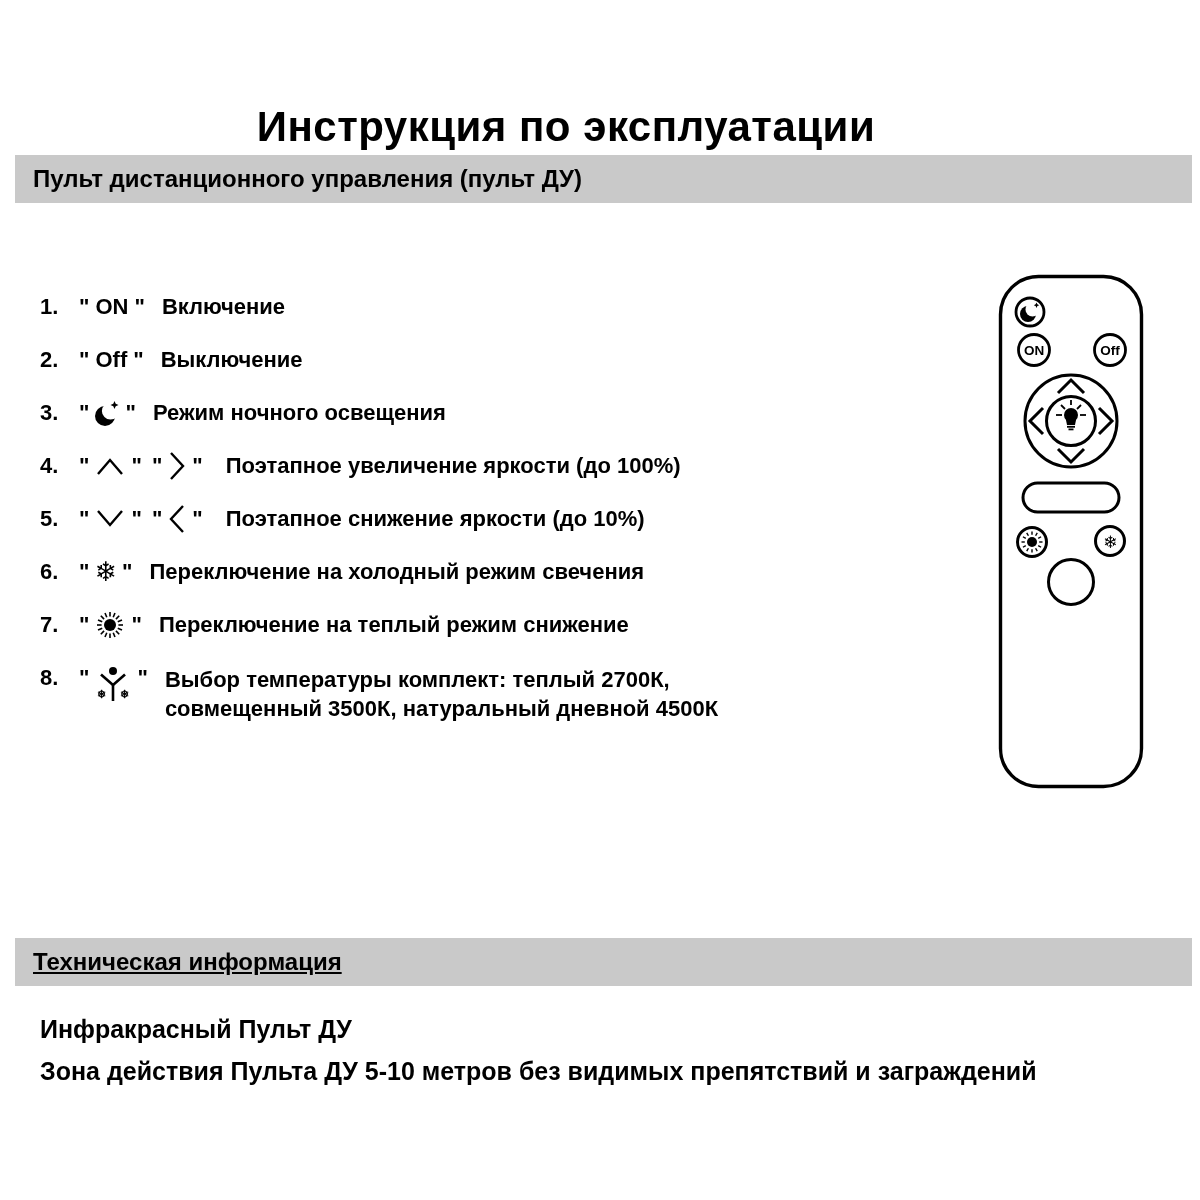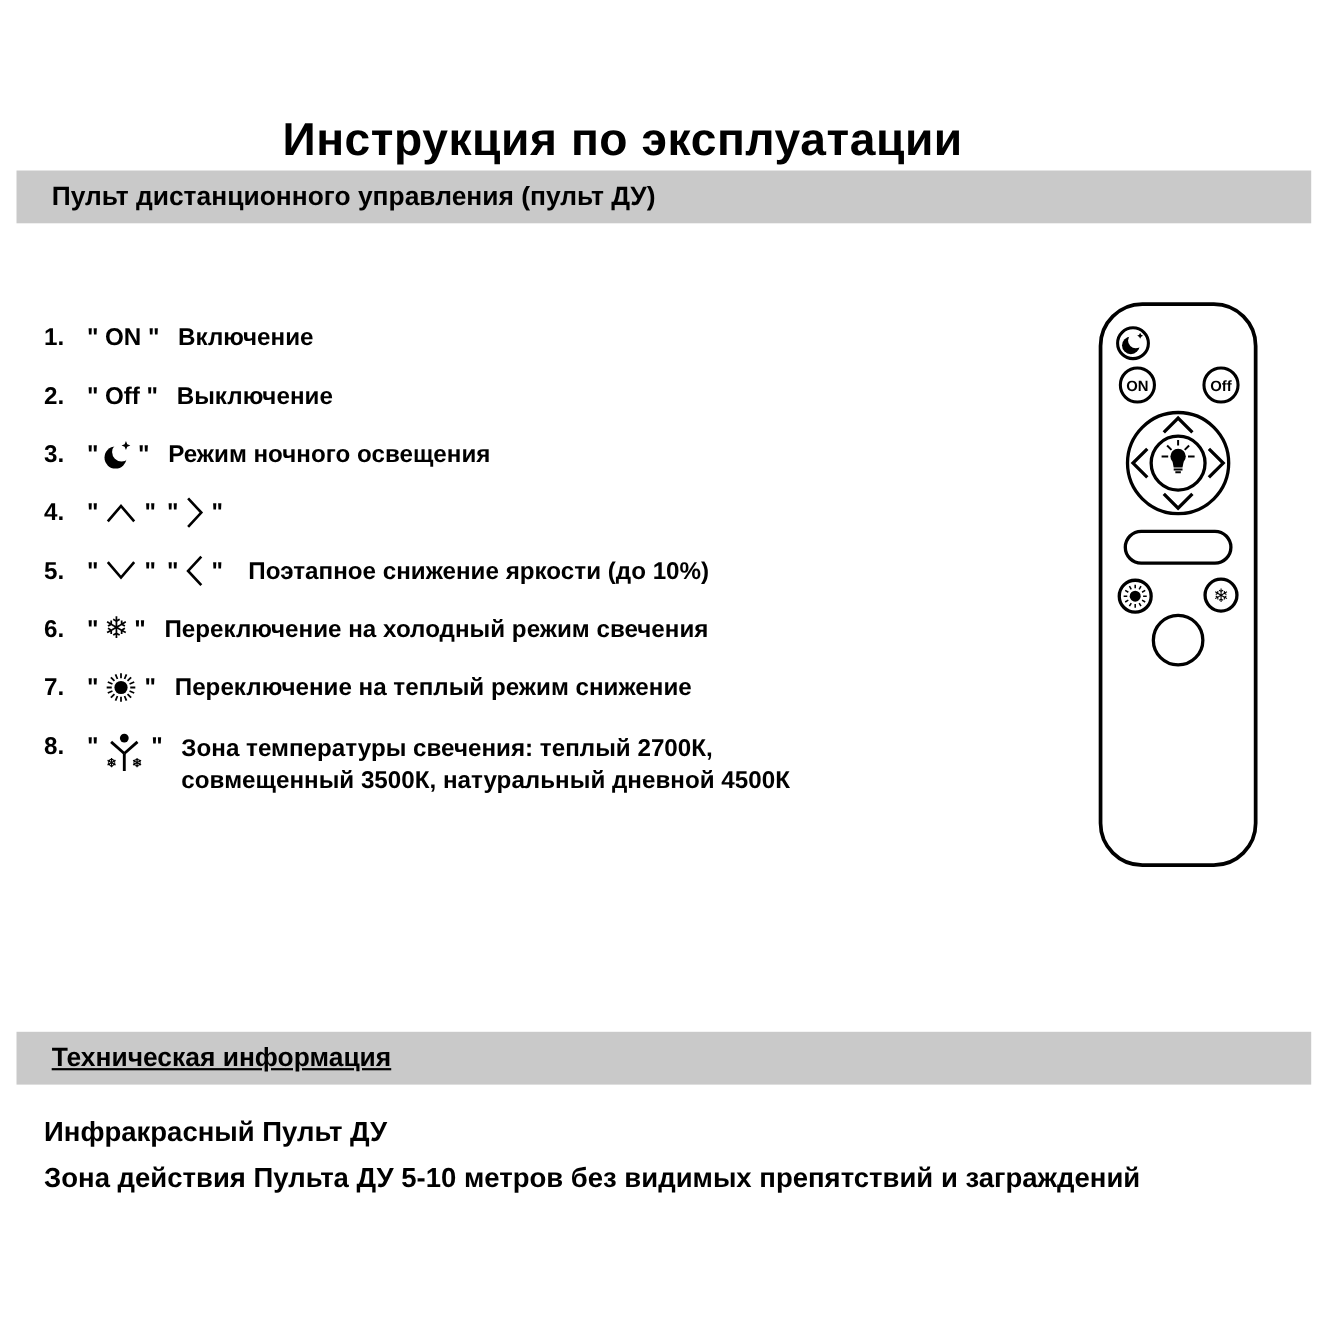--- a/index.html
+++ b/index.html
@@ -7,21 +7,21 @@
     position:relative;width:1200px;height:1200px;background:#ffffff;
     font-family:"Liberation Sans",sans-serif;font-weight:bold;color:#000;
     overflow:hidden;
   }
   .doc-title{
     position:absolute;top:68px;left:0;width:1132px;text-align:center;
     font-size:42px;line-height:38px;letter-spacing:0.5px;margin-top:40px;
   }
   .section-bar{
     position:absolute;left:15px;right:8px;height:48px;background:#c9c9c9;
-    display:flex;align-items:center;padding-left:32px;box-sizing:border-box;
+    display:flex;align-items:center;padding-left:18px;box-sizing:border-box;
     font-size:24px;
   }
   .bar-remote{top:155px;}
   .bar-tech{top:938px;text-decoration:underline;}
   .item-list{position:absolute;left:40px;top:294px;}
   .item{
     display:flex;align-items:center;height:26px;margin-bottom:27px;
     font-size:22px;line-height:26px;white-space:nowrap;
   }
   .item.two-line{height:auto;align-items:flex-start;}
@@ -91,20 +91,21 @@
         </svg>
       </span>
       <span class="q">"</span>
       <span class="q">"</span>
       <span class="icn">
         <svg width="20" height="34" viewBox="0 0 20 34">
           <polyline points="4,4 16,17 4,30" fill="none" stroke="#000" stroke-width="2.4"></polyline>
         </svg>
       </span>
       <span class="q">"</span>
+      <span class="label label-wide">Поэтапное увеличение яркости (до 100%)</span>
     </div>
 
     <div class="item">
       <span class="num">5.</span>
       <span class="q">"</span>
       <span class="icn">
         <svg width="32" height="22" viewBox="0 0 32 22">
           <polyline points="4,3 16,17 28,3" fill="none" stroke="#000" stroke-width="2.4"></polyline>
         </svg>
       </span>
@@ -167,21 +168,21 @@
             <line x1="19" y1="20" x2="7" y2="9.5"></line>
             <line x1="19" y1="20" x2="31" y2="9.5"></line>
             <line x1="19" y1="20" x2="19" y2="36"></line>
           </g>
           <text class="sf" x="7.5" y="32.5" font-size="11" text-anchor="middle">❄</text>
           <text class="sf" x="30.5" y="32.5" font-size="11" text-anchor="middle">❄</text>
         </svg>
       </span>
       <span class="q">"</span>
       <span class="label-block">
-        <span>Зона температуры свечения: теплый 2700К,</span><br>
+        <span>Выбор температуры комплект: теплый 2700К,</span><br>
         <span>совмещенный 3500К, натуральный дневной 4500К</span>
       </span>
     </div>
 
   </div>
 
   <svg class="remote-svg" width="147" height="518" viewBox="0 0 147 518">
     <rect x="2.5" y="2.5" width="141" height="510" rx="38" fill="#fff" stroke="#000" stroke-width="3.4"></rect>
 
     <g>

